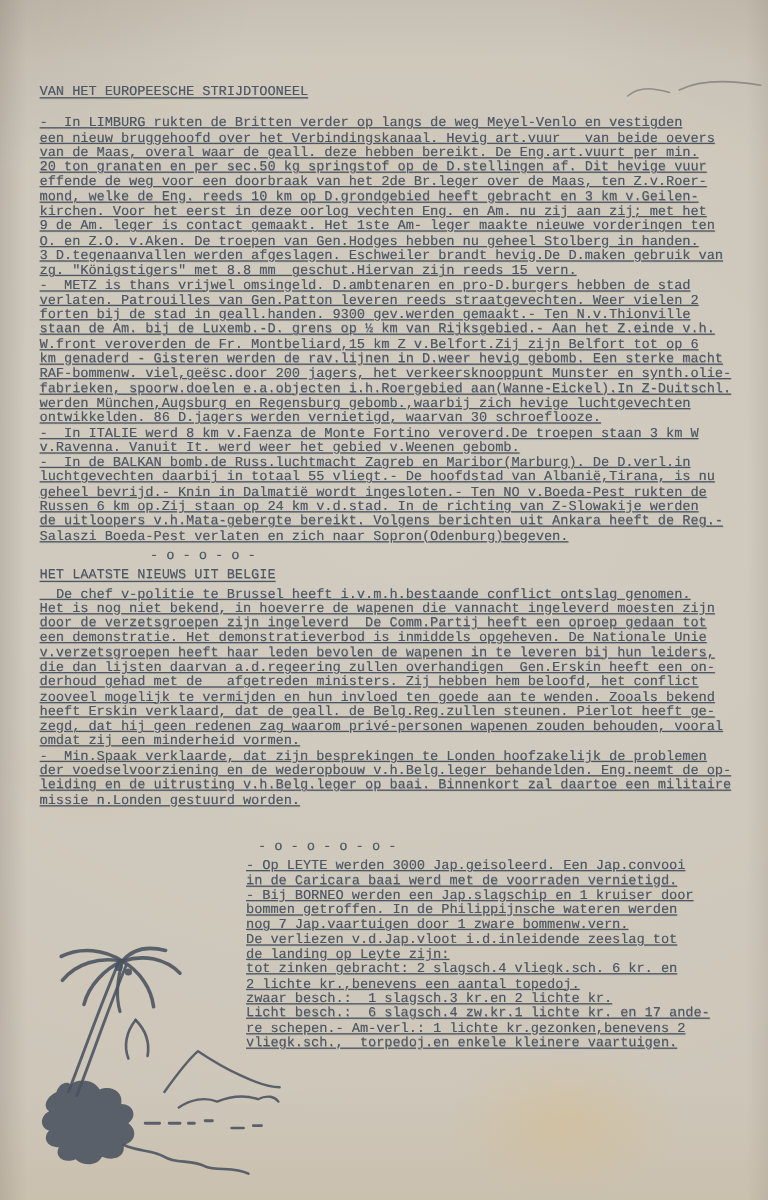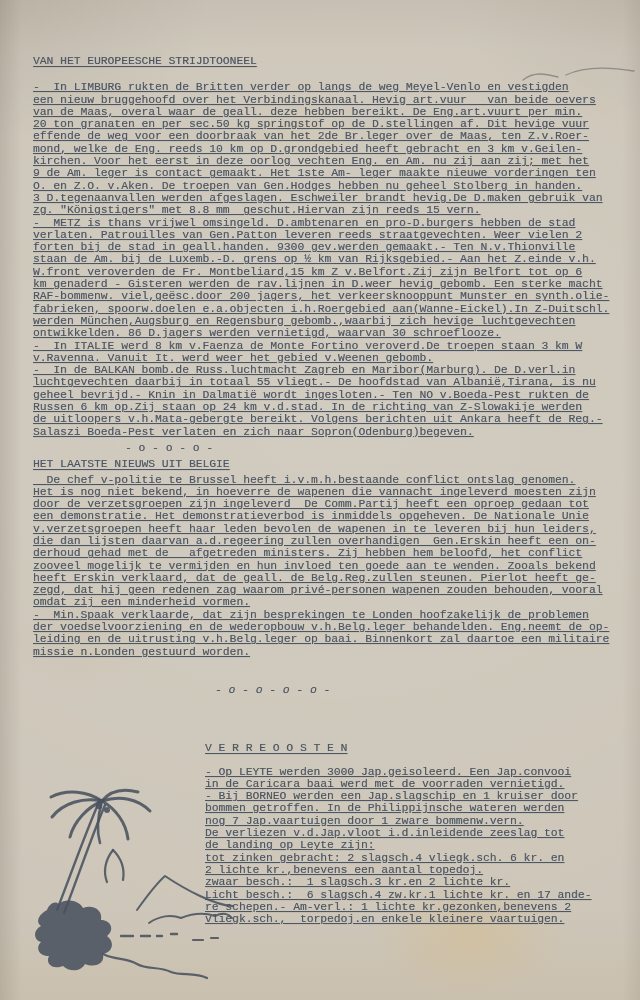--- a/index.html
+++ b/index.html
@@ -14,35 +14,35 @@
       radial-gradient(300px 200px at 0% 0%, rgba(110,100,88,0.14), rgba(110,100,88,0) 70%),
       radial-gradient(260px 180px at 100% 0%, rgba(120,110,95,0.10), rgba(120,110,95,0) 70%),
       linear-gradient(90deg, rgba(110,100,88,0.20) 0px, rgba(110,100,88,0) 22px),
       linear-gradient(270deg, rgba(110,100,88,0.12) 0px, rgba(110,100,88,0) 18px),
       linear-gradient(0deg, rgba(190,170,135,0.22) 0px, rgba(190,170,135,0) 90px),
       linear-gradient(180deg, rgba(130,120,105,0.10) 0px, rgba(130,120,105,0) 50px),
       radial-gradient(700px 550px at 52% 42%, rgba(255,255,255,0.10), rgba(255,255,255,0) 100%);
     font-family:"Liberation Mono","DejaVu Sans Mono",monospace;
     color:#4a5460;
   }
-  .content{position:absolute;left:33px;top:55px;width:583px;}
+  .content{position:absolute;left:33px;top:71px;width:583px;}
   .typed{
     font-size:11.3px;line-height:12.3px;letter-spacing:0;
     color:#4d5663;
     text-shadow:0.3px 0.2px 0.5px rgba(77,86,99,0.45);
   }
   pre.para{margin:0;white-space:pre-wrap;font-family:inherit;text-decoration:underline;}
   .section-title{
     font-size:11.3px;line-height:12.3px;font-weight:normal;margin:0 0 14px 0;
     text-decoration:underline;text-underline-offset:2px;
   }
   .s2-title{margin:0 0 3px 0;text-decoration:underline;}
   .divider{margin:4px 0 4px 0;white-space:pre;}
   .divider-1{margin-left:92px;}
-  .divider-2{margin-left:182px;margin-top:26px;font-style:italic;}
+  .divider-2{margin-left:182px;margin-top:26px;}
   .fareast{margin-left:172px;}
   .fareast-title{margin:46px 0 11px 0;}
   .illustration{position:absolute;left:25px;top:788px;width:250px;height:205px;}
   .penmark{position:absolute;left:520px;top:58px;width:118px;height:30px;}
   .ink-stroke{stroke:#49525e;fill:none;stroke-linecap:round;stroke-linejoin:round;opacity:0.88;}
   .ink-fill{fill:#49525e;stroke:none;opacity:0.88;}
 </style>
 </head>
 <body>
 
@@ -100,21 +100,20 @@
 omdat zij een minderheid vormen.</pre>
       <pre class="para typed">-  Min.Spaak verklaarde, dat zijn besprekingen te Londen hoofzakelijk de problemen
 der voedselvoorziening en de wederopbouw v.h.Belg.leger behandelden. Eng.neemt de op-
 leiding en de uitrusting v.h.Belg.leger op baai. Binnenkort zal daartoe een militaire
 missie n.Londen gestuurd worden.</pre>
     </div>
 
     <div class="divider divider-2 typed">- o - o - o - o -</div>
 
     <div class="fareast">
-      <h2 class="section-title fareast-title typed">V E R R E   O O S T E N</h2>
       <pre class="para typed">- Op LEYTE werden 3000 Jap.geisoleerd. Een Jap.convooi
 in de Caricara baai werd met de voorraden vernietigd.
 - Bij BORNEO werden een Jap.slagschip en 1 kruiser door
 bommen getroffen. In de Philippijnsche wateren werden
 nog 7 Jap.vaartuigen door 1 zware bommenw.vern.
 De verliezen v.d.Jap.vloot i.d.inleidende zeeslag tot
 de landing op Leyte zijn:
 tot zinken gebracht: 2 slagsch.4 vliegk.sch. 6 kr. en
 2 lichte kr.,benevens een aantal topedoj.
 zwaar besch.:  1 slagsch.3 kr.en 2 lichte kr.

